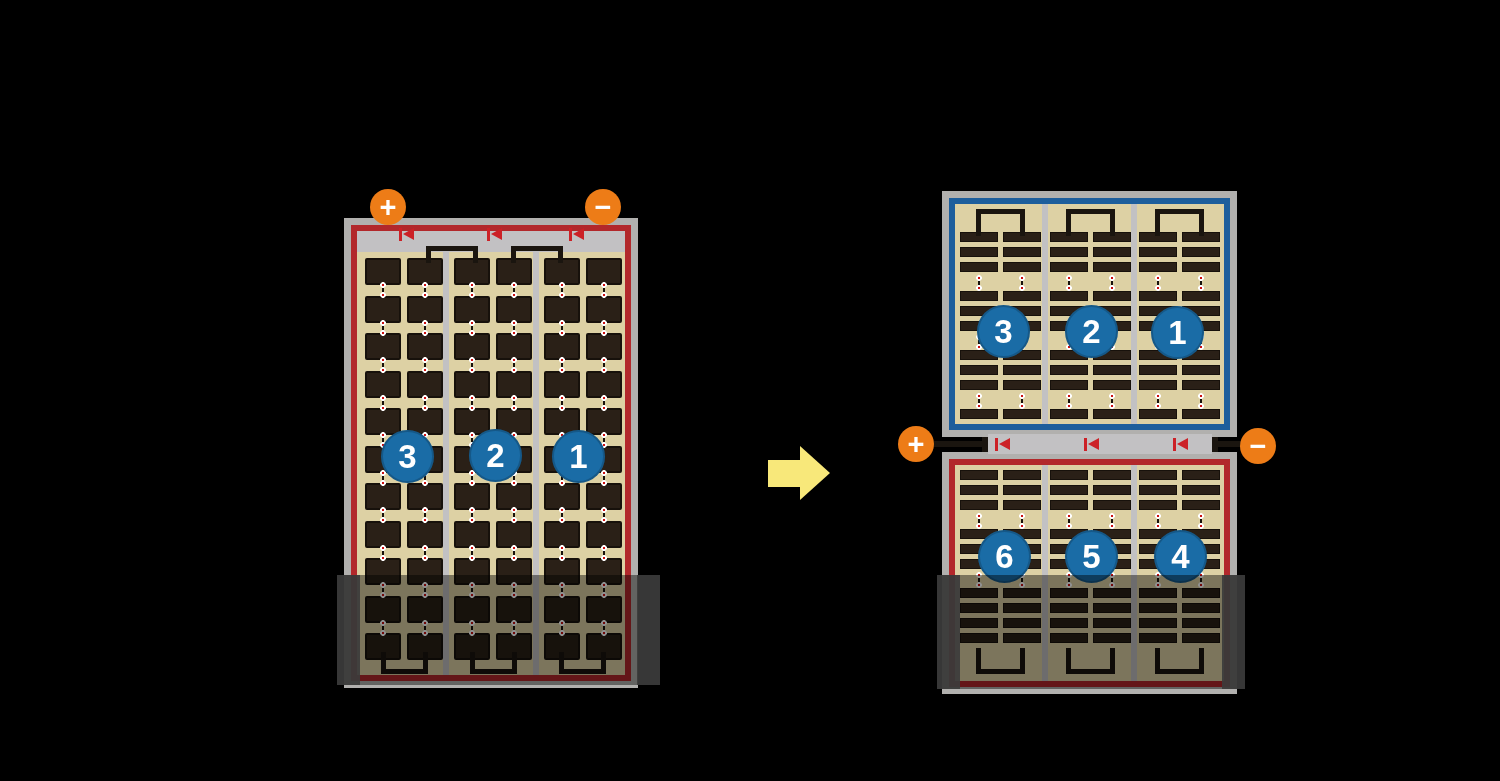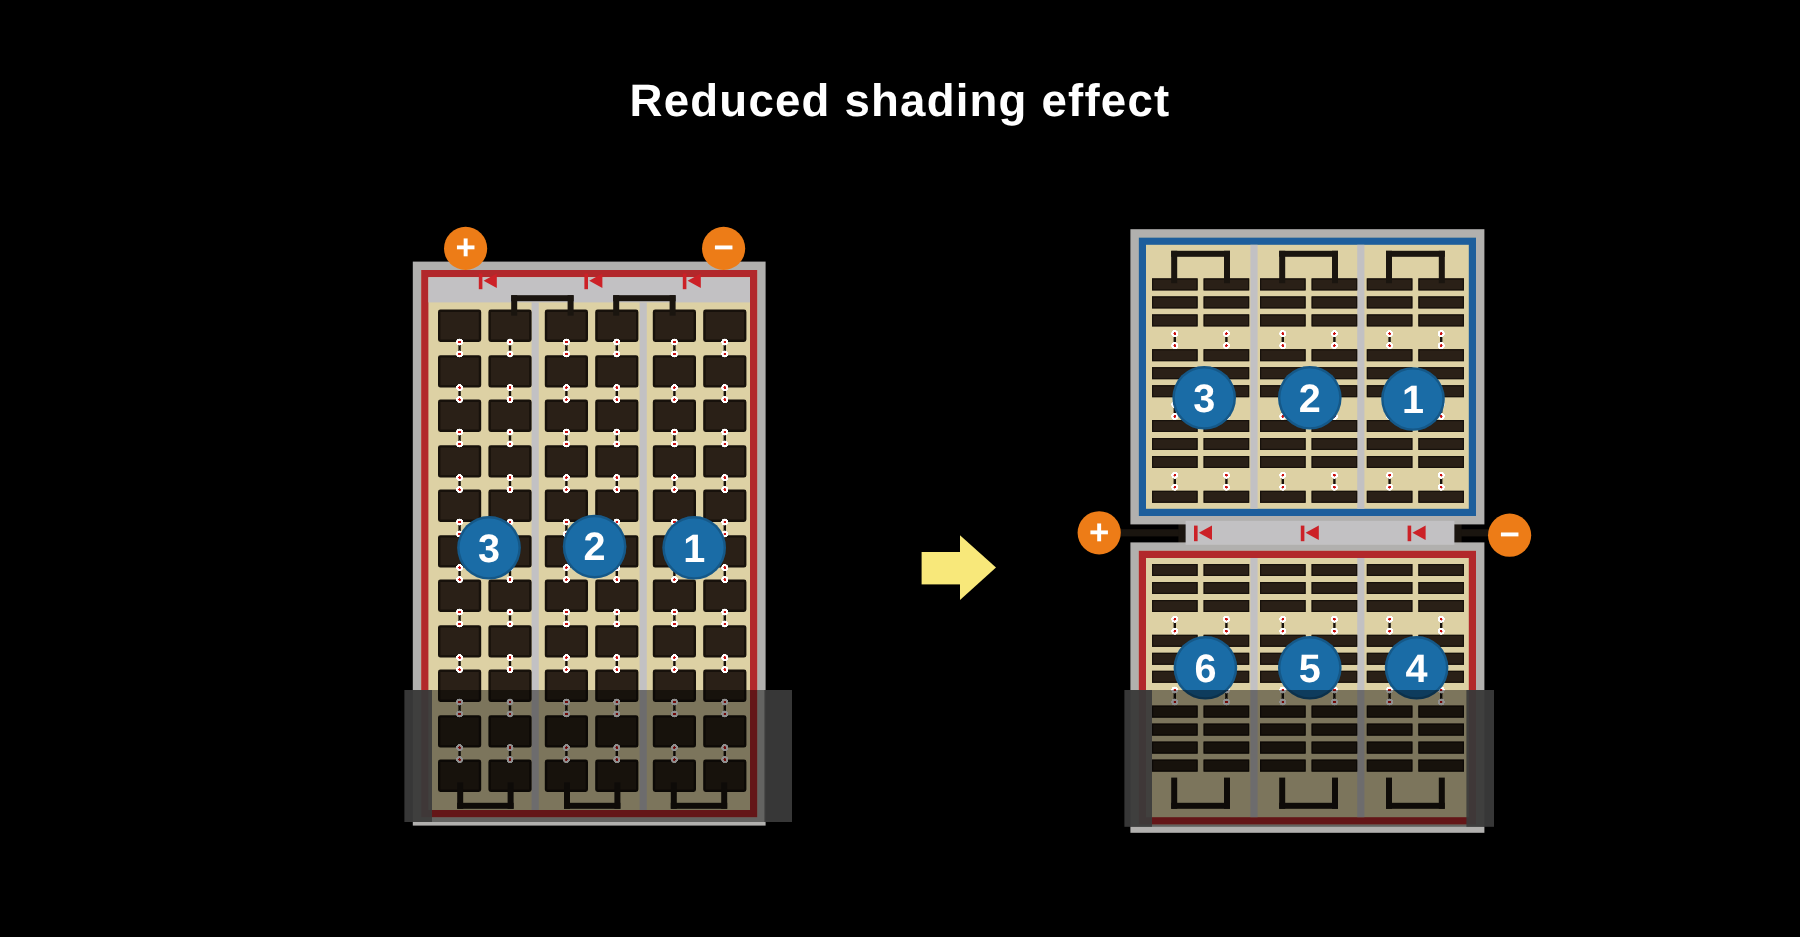--- a/index.html
+++ b/index.html
@@ -39,21 +39,20 @@
   .shadecap{position:absolute;background:var(--shade-end);z-index:11;opacity:0.92;}
   .arrow-shaft{position:absolute;left:768px;top:460px;width:33px;height:27px;background:var(--arrow-yellow);}
   .arrow-head{position:absolute;left:800px;top:446px;width:0;height:0;
      border-left:30px solid var(--arrow-yellow);border-top:27px solid transparent;border-bottom:27px solid transparent;}
 </style>
 </head>
 <body>
 
 <div class="canvas">
 
-  <div class="title">Reduced shading effect</div>
 
   <div id="gen">
       <div class="frame" style="left: 344px; top: 218px; width: 294px; height: 470px;"></div>
       <div class="pborder" style="left: 351px; top: 225px; width: 280px; height: 456px; border: 6px solid var(--red-border);"></div>
       <div class="divider" style="left: 443.333px; top: 252px; width: 6px; height: 423px;"></div>
       <div class="divider" style="left: 532.667px; top: 252px; width: 6px; height: 423px;"></div>
       <div class="silver" style="left: 357px; top: 231px; width: 268px; height: 21px;"></div>
       <div class="cell" style="left: 365px; top: 258px; width: 36px; height: 27px;"></div>
       <div class="cell" style="left: 365px; top: 295.5px; width: 36px; height: 27px;"></div>
       <div class="cell" style="left: 365px; top: 333px; width: 36px; height: 27px;"></div>

